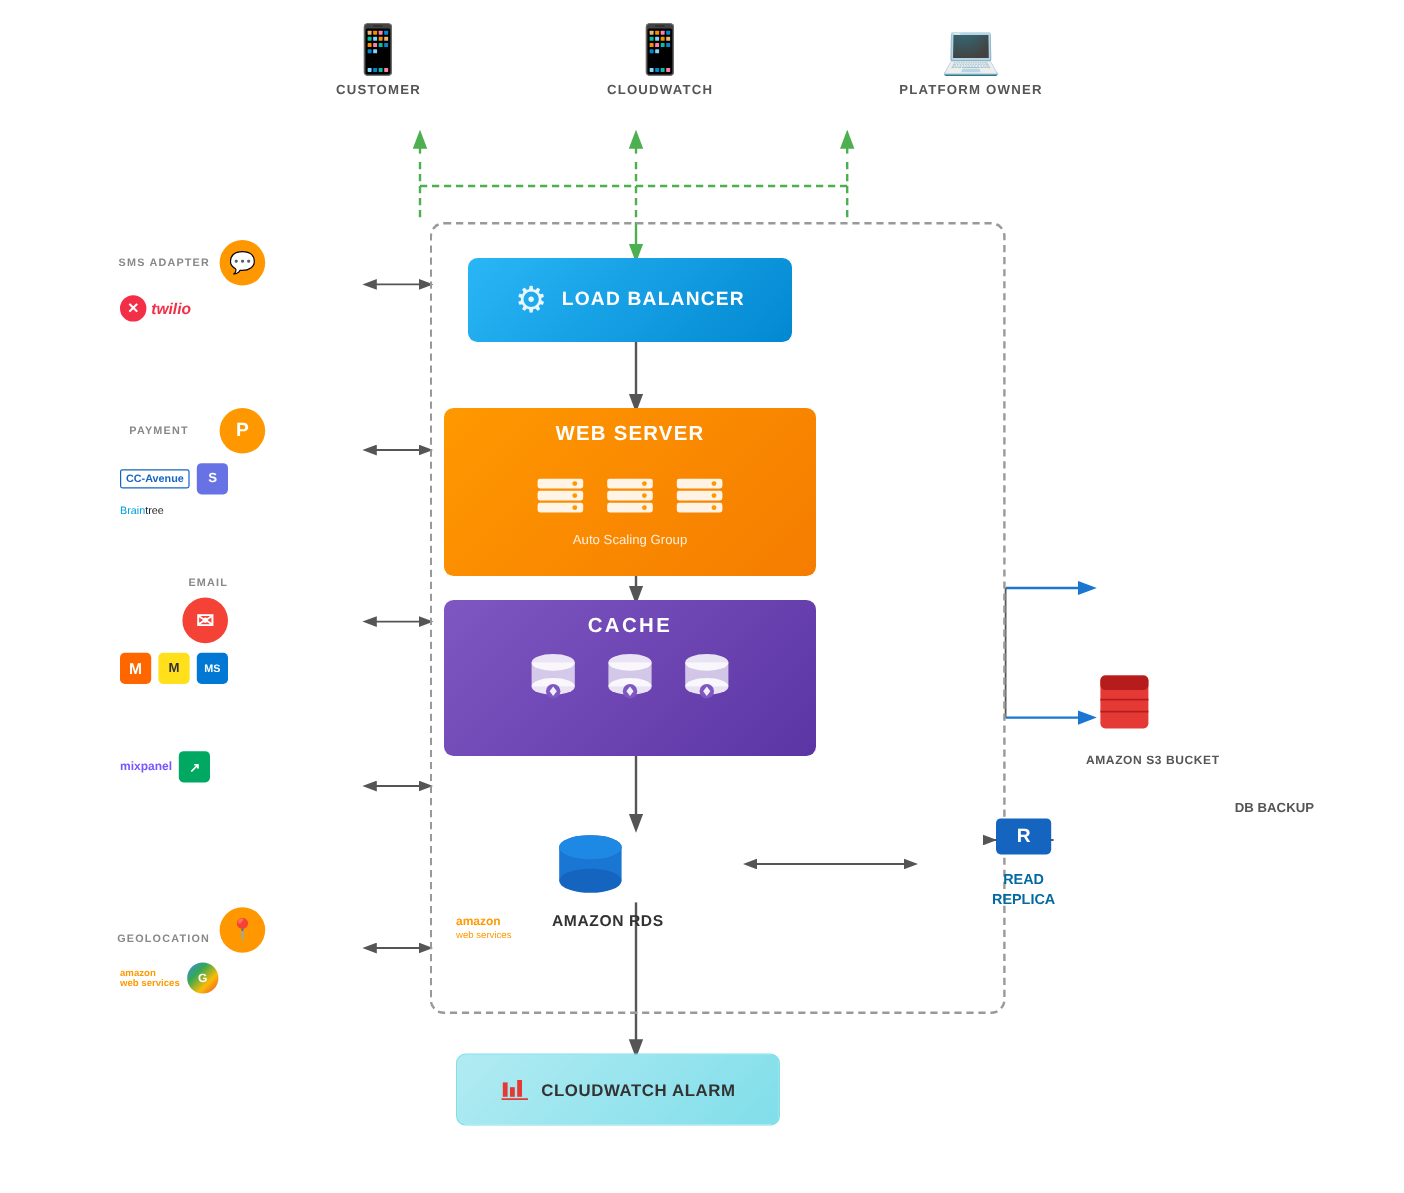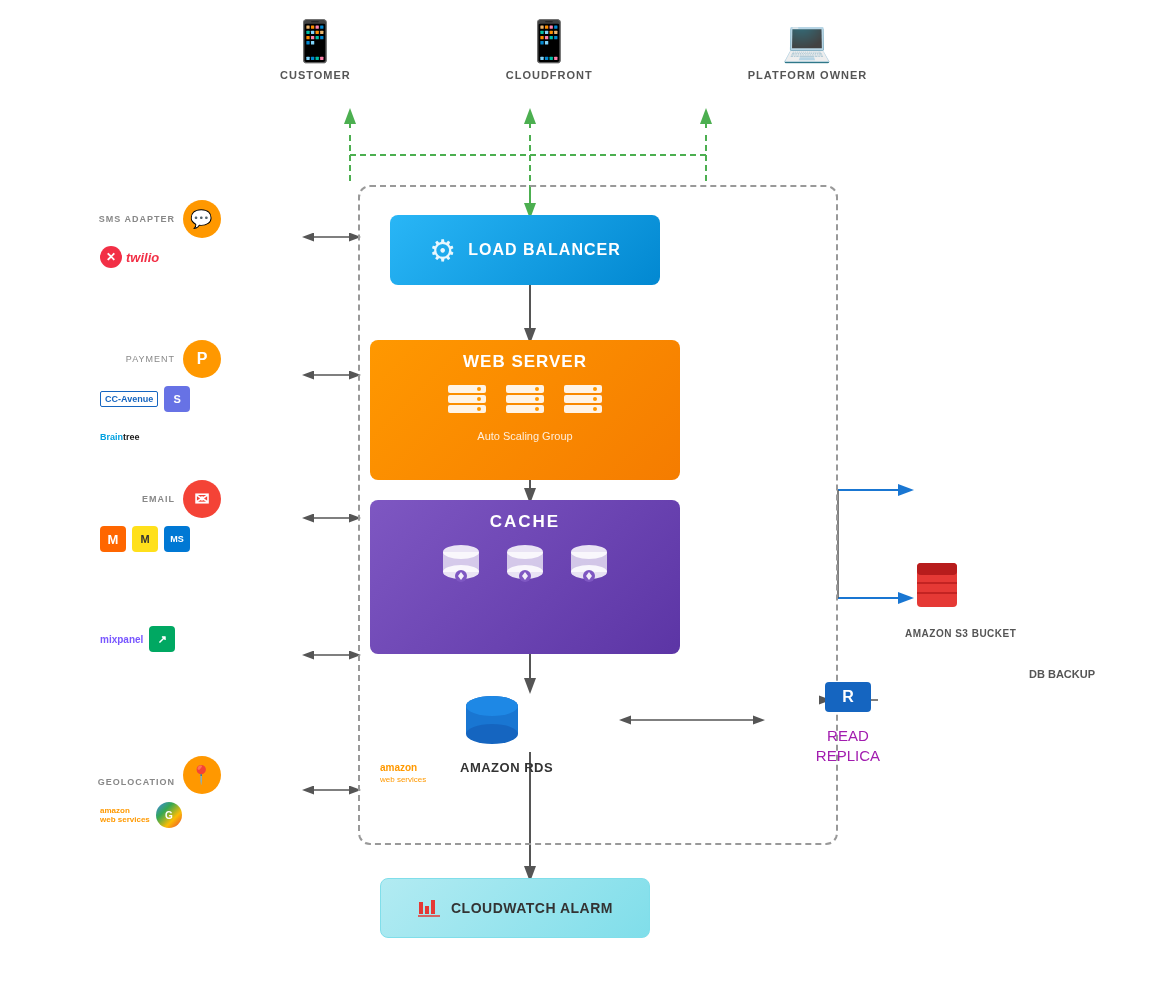--- a/index.html
+++ b/index.html
@@ -77,40 +77,40 @@
       flex-direction: column;
       align-items: center;
       justify-content: flex-start;
       padding-top: 12px;
     }
     .web-server-title {
       font-size: 17px;
       font-weight: 800;
       color: #fff;
       letter-spacing: 1px;
-      margin-bottom: 6px;
+      margin-bottom: 20px;
     }
     .server-icons-row {
       display: flex;
       gap: 16px;
       margin-top: 4px;
     }
     .auto-scaling-label {
       font-size: 11px;
       color: rgba(255,255,255,0.85);
       margin-top: 6px;
     }
 
     
     .cache-box {
       position: absolute;
       top: 500px;
       left: 370px;
       width: 310px;
-      height: 154px;
+      height: 130px;
       background: linear-gradient(135deg, #7E57C2, #5C35A5);
       border-radius: 8px;
       display: flex;
       flex-direction: column;
       align-items: center;
       justify-content: flex-start;
       padding-top: 12px;
     }
     .cache-title {
       font-size: 17px;
@@ -293,21 +293,21 @@
     <line x1="838" y1="490" x2="838" y2="598" stroke="#555" stroke-width="1.5"></line>
   </svg>
 
   <div style="position:absolute;top:18px;left:280px;display:flex;gap:155px;align-items:flex-start;">
     <div class="user-block">
       <span style="font-size:40px;color:#4CAF50;">📱</span>
       <span class="user-label">CUSTOMER</span>
     </div>
     <div class="user-block">
       <span style="font-size:40px;color:#4CAF50;">📱</span>
-      <span class="user-label">CLOUDFRONT</span>
+      <span class="user-label">CLOUDWATCH</span>
     </div>
     <div class="user-block">
       <span style="font-size:40px;color:#4CAF50;">💻</span>
       <span class="user-label">PLATFORM OWNER</span>
     </div>
   </div>
 
   <div class="aws-main-box"></div>
 
   <div class="load-balancer">
@@ -414,34 +414,34 @@
     </div>
 
     <div class="twilio-logo" style="margin-top:8px;margin-left:10px;">
       <div class="twilio-circle">✕</div>
       <span class="twilio-text" style="font-style:italic;">twilio</span>
     </div>
   </div>
 
   <div style="position:absolute;top:340px;left:90px;">
     <div style="display:flex;align-items:center;gap:8px;">
-      <span style="font-size:9px;font-weight:400;color:#888;letter-spacing:1px;width:85px;text-align:right;">PAYMENT</span>
+      <span style="font-size:9px;font-weight:700;color:#888;letter-spacing:1px;width:85px;text-align:center;">PAYMENT</span>
       <div class="adapter-circle orange-circle" style="font-size:16px;font-weight:bold;">P</div>
     </div>
     <div style="margin-top:8px;margin-left:10px;display:flex;align-items:center;gap:6px;">
       <div style="font-size:9px;font-weight:800;color:#1565C0;border:1px solid #1565C0;padding:2px 4px;border-radius:2px;">CC-Avenue</div>
       <div style="width:26px;height:26px;background:#6772E5;border-radius:4px;display:flex;align-items:center;justify-content:center;color:#fff;font-size:11px;font-weight:bold;">S</div>
     </div>
-    <div style="margin-top:20px;margin-left:10px;font-size:9px;color:#1A1A1A;font-weight:700;">
+    <div style="margin-top:8px;margin-left:10px;font-size:9px;color:#1A1A1A;font-weight:400;">
       <span style="color:#00A1E0;">Brain</span><span style="color:#1A1A1A;">tree</span>
     </div>
   </div>
 
   <div style="position:absolute;top:480px;left:90px;">
-    <div style="display:flex;align-items:center;gap:8px;">
+    <div style="display:flex;align-items:flex-end;gap:8px;flex-direction:column;">
       <span style="font-size:9px;font-weight:700;color:#888;letter-spacing:1px;width:85px;text-align:right;">EMAIL</span>
       <div class="adapter-circle red-circle">✉</div>
     </div>
     <div style="margin-top:8px;margin-left:10px;display:flex;align-items:center;gap:6px;">
       <div style="width:26px;height:26px;background:#FF6600;border-radius:4px;display:flex;align-items:center;justify-content:center;color:#fff;font-size:13px;font-weight:bold;">M</div>
       <div style="width:26px;height:26px;background:#FFE01B;border-radius:4px;display:flex;align-items:center;justify-content:center;color:#333;font-size:11px;font-weight:bold;">M</div>
       <div style="width:26px;height:26px;background:#0078D4;border-radius:4px;display:flex;align-items:center;justify-content:center;color:#fff;font-size:9px;font-weight:bold;">MS</div>
     </div>
   </div>
 
@@ -477,20 +477,20 @@
     <div style="margin-top:4px;">
       <span style="font-size:10px;font-weight:700;color:#555;letter-spacing:0.5px;">AMAZON S3 BUCKET</span>
     </div>
   </div>
 
   <div class="read-replica">
     <svg width="54" height="54" viewBox="0 0 54 54">
       <rect x="4" y="14" width="46" height="30" rx="4" fill="#1565C0"></rect>
       <text x="27" y="34" text-anchor="middle" font-family="Arial" font-size="16" font-weight="bold" fill="white">R</text>
     </svg>
-    <span style="font-size:15px;font-weight:400;color:#a21caf;text-align:center;line-height:1.3;">READ<br>REPLICA</span>
+    <span style="font-size:12px;font-weight:700;color:#0369a1;text-align:center;line-height:1.3;">READ<br>REPLICA</span>
   </div>
 
   <div class="db-backup">
     <span style="font-size:11px;font-weight:700;color:#555;">DB BACKUP</span>
   </div>
 
 </div>
 
 </body></html>

